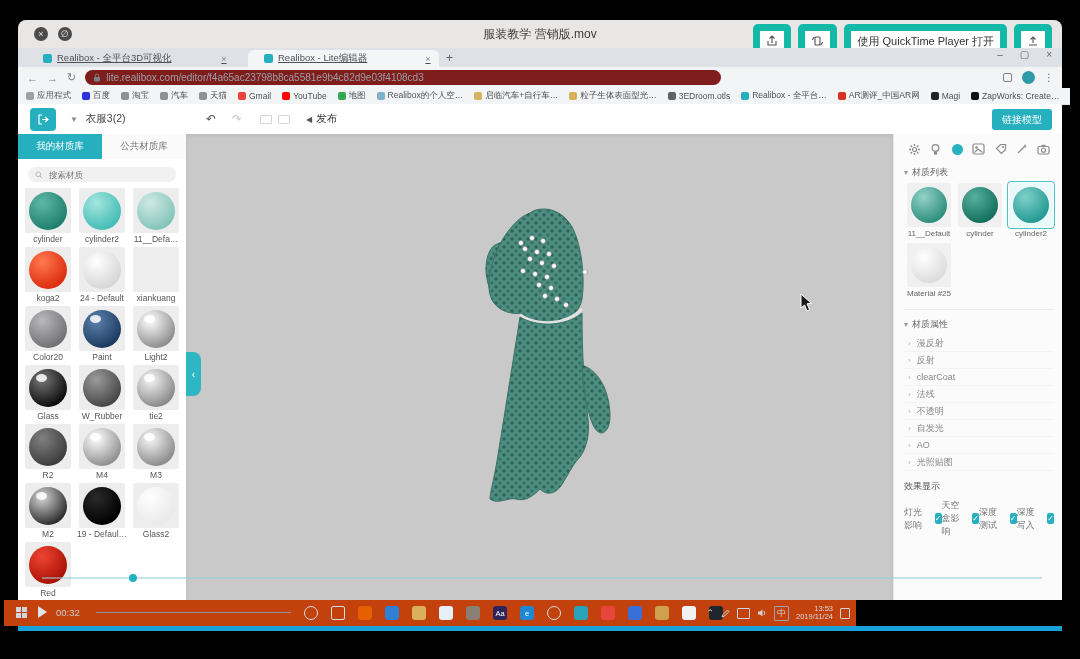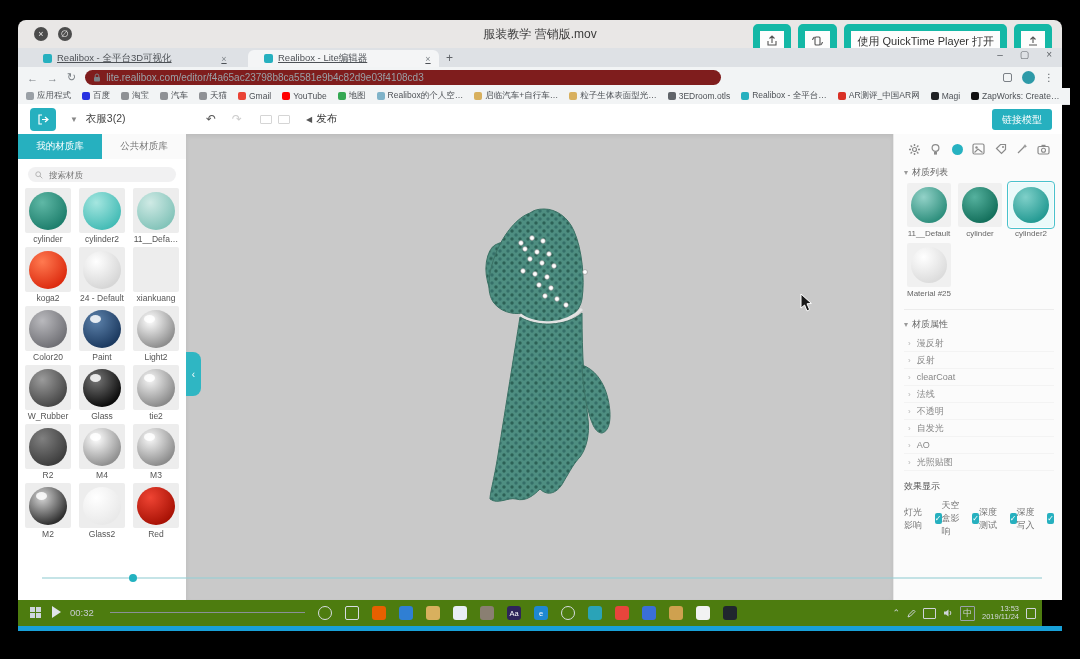--- a/index.html
+++ b/index.html
@@ -98,21 +98,21 @@
   .prop .pc{color:#b5b5b5;margin:0 6px 0 4px;font-size:8px;}
   .fx-title{font-size:9px;color:#555;margin:9px 0 6px;}
   .fx-grid{display:grid;grid-template-columns:1fr 1fr 1fr 1fr;row-gap:9px;}
   .fx{display:flex;align-items:center;font-size:9px;color:#777;}
   .fx .cb{width:11px;height:11px;border-radius:2px;background:#26b0bf;color:#fff;font-size:8px;line-height:11px;
           text-align:center;margin-left:8px;}
   
   .seekline{position:absolute;left:42px;top:577px;width:1000px;height:2px;background:rgba(150,205,212,.55);}
   .seekdot{position:absolute;left:87px;top:-3px;width:8px;height:8px;border-radius:50%;background:#23b2c0;}
   
-  .taskbar{position:absolute;left:18px;top:600px;width:1024px;height:26px;background:#4d7c0f;}
+  .taskbar{position:absolute;left:4px;top:600px;width:852px;height:26px;background:#c2410c;}
   .tb-start{position:absolute;left:12px;top:7px;width:12px;height:12px;display:grid;
             grid-template-columns:5px 5px;grid-template-rows:5px 5px;gap:1px;}
   .tb-start i{background:#cfd6dd;}
   .tb-play{position:absolute;left:34px;top:6px;width:0;height:0;border-left:9px solid #dfe4e8;
            border-top:6px solid transparent;border-bottom:6px solid transparent;}
   .tb-time{position:absolute;left:52px;top:7px;font-size:9.5px;color:#c8cdd2;}
   .tb-seek{position:absolute;left:92px;top:12px;width:195px;height:1px;background:#8a9097;}
   #task-icons{position:absolute;left:300px;top:6px;display:flex;gap:13px;}
   .tk{width:14px;height:14px;border-radius:3px;font-size:7.5px;color:#fff;display:flex;align-items:center;
       justify-content:center;}
@@ -344,32 +344,32 @@
             <div class="mlabel">Paint</div>
           </div>
           <div class="mat">
             <div class="tile">
               <div class="sph glossy" style="background: radial-gradient(circle at 35% 28%, rgb(255, 255, 255) 0%, rgb(142, 142, 142) 75%);"></div>
             </div>
             <div class="mlabel">Light2</div>
           </div>
           <div class="mat">
             <div class="tile">
+              <div class="sph glossy" style="background: radial-gradient(circle at 35% 28%, rgb(119, 119, 119) 0%, rgb(12, 12, 12) 75%);"></div>
+            </div>
+            <div class="mlabel">Glass</div>
+          </div>
+          <div class="mat">
+            <div class="tile">
               <div class="sph" style="background: radial-gradient(circle at 35% 28%, rgb(155, 155, 155) 0%, rgb(71, 71, 71) 75%);"></div>
             </div>
             <div class="mlabel">W_Rubber</div>
           </div>
           <div class="mat">
             <div class="tile">
-              <div class="sph glossy" style="background: radial-gradient(circle at 35% 28%, rgb(119, 119, 119) 0%, rgb(12, 12, 12) 75%);"></div>
-            </div>
-            <div class="mlabel">Glass</div>
-          </div>
-          <div class="mat">
-            <div class="tile">
               <div class="sph glossy" style="background: radial-gradient(circle at 35% 28%, rgb(245, 245, 245) 0%, rgb(138, 138, 138) 75%);"></div>
             </div>
             <div class="mlabel">tie2</div>
           </div>
           <div class="mat">
             <div class="tile">
               <div class="sph" style="background: radial-gradient(circle at 35% 28%, rgb(128, 128, 128) 0%, rgb(61, 61, 61) 75%);"></div>
             </div>
             <div class="mlabel">R2</div>
           </div>
@@ -383,20 +383,26 @@
             <div class="tile">
               <div class="sph glossy" style="background: radial-gradient(circle at 35% 28%, rgb(248, 248, 248) 0%, rgb(140, 140, 140) 75%);"></div>
             </div>
             <div class="mlabel">M3</div>
           </div>
           <div class="mat">
             <div class="tile">
               <div class="sph glossy" style="background: radial-gradient(circle at 35% 28%, rgb(214, 214, 214) 0%, rgb(46, 46, 46) 75%);"></div>
             </div>
             <div class="mlabel">M2</div>
+          </div>
+          <div class="mat">
+            <div class="tile">
+              <div class="sph" style="background: radial-gradient(circle at 35% 28%, rgb(42, 42, 42) 0%, rgb(0, 0, 0) 75%);"></div>
+            </div>
+            <div class="mlabel">19 - Defaul…</div>
           </div>
           <div class="mat">
             <div class="tile">
               <div class="sph" style="background: radial-gradient(circle at 35% 28%, rgb(255, 255, 255) 0%, rgb(233, 233, 233) 75%);"></div>
             </div>
             <div class="mlabel">Glass2</div>
           </div>
           <div class="mat">
             <div class="tile">
               <div class="sph" style="background: radial-gradient(circle at 35% 28%, rgb(239, 68, 51) 0%, rgb(168, 18, 5) 75%);"></div>

